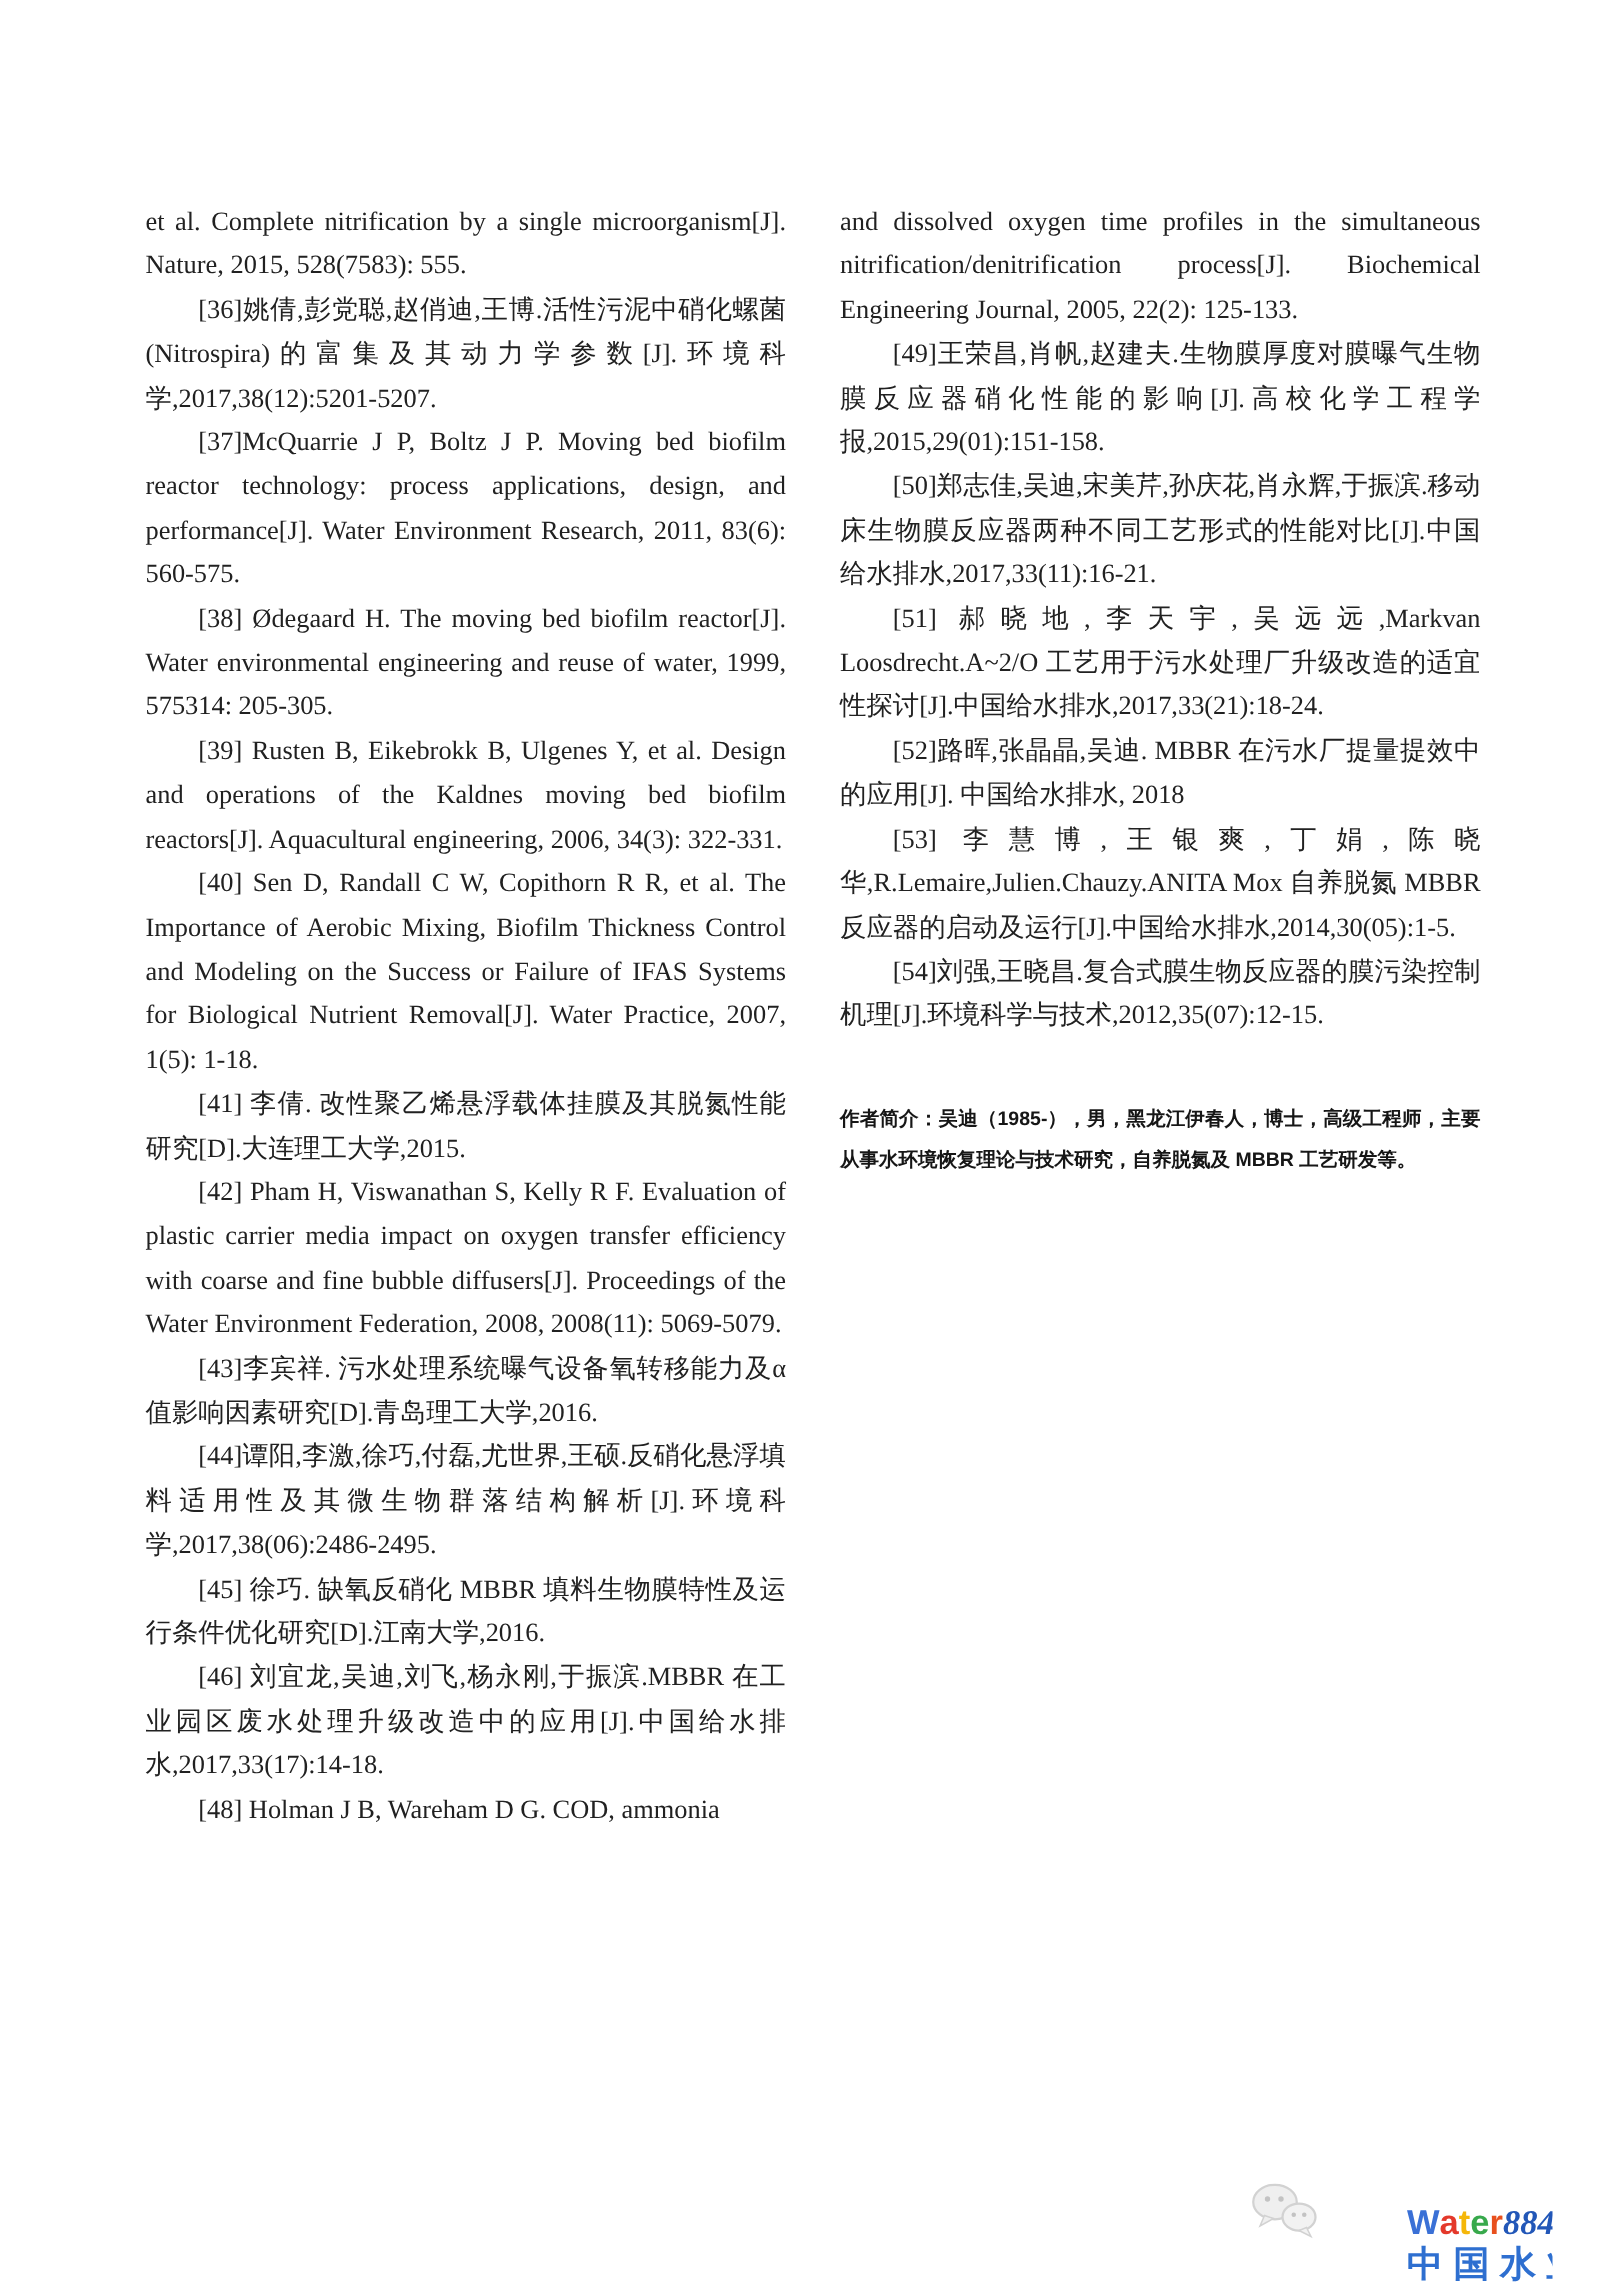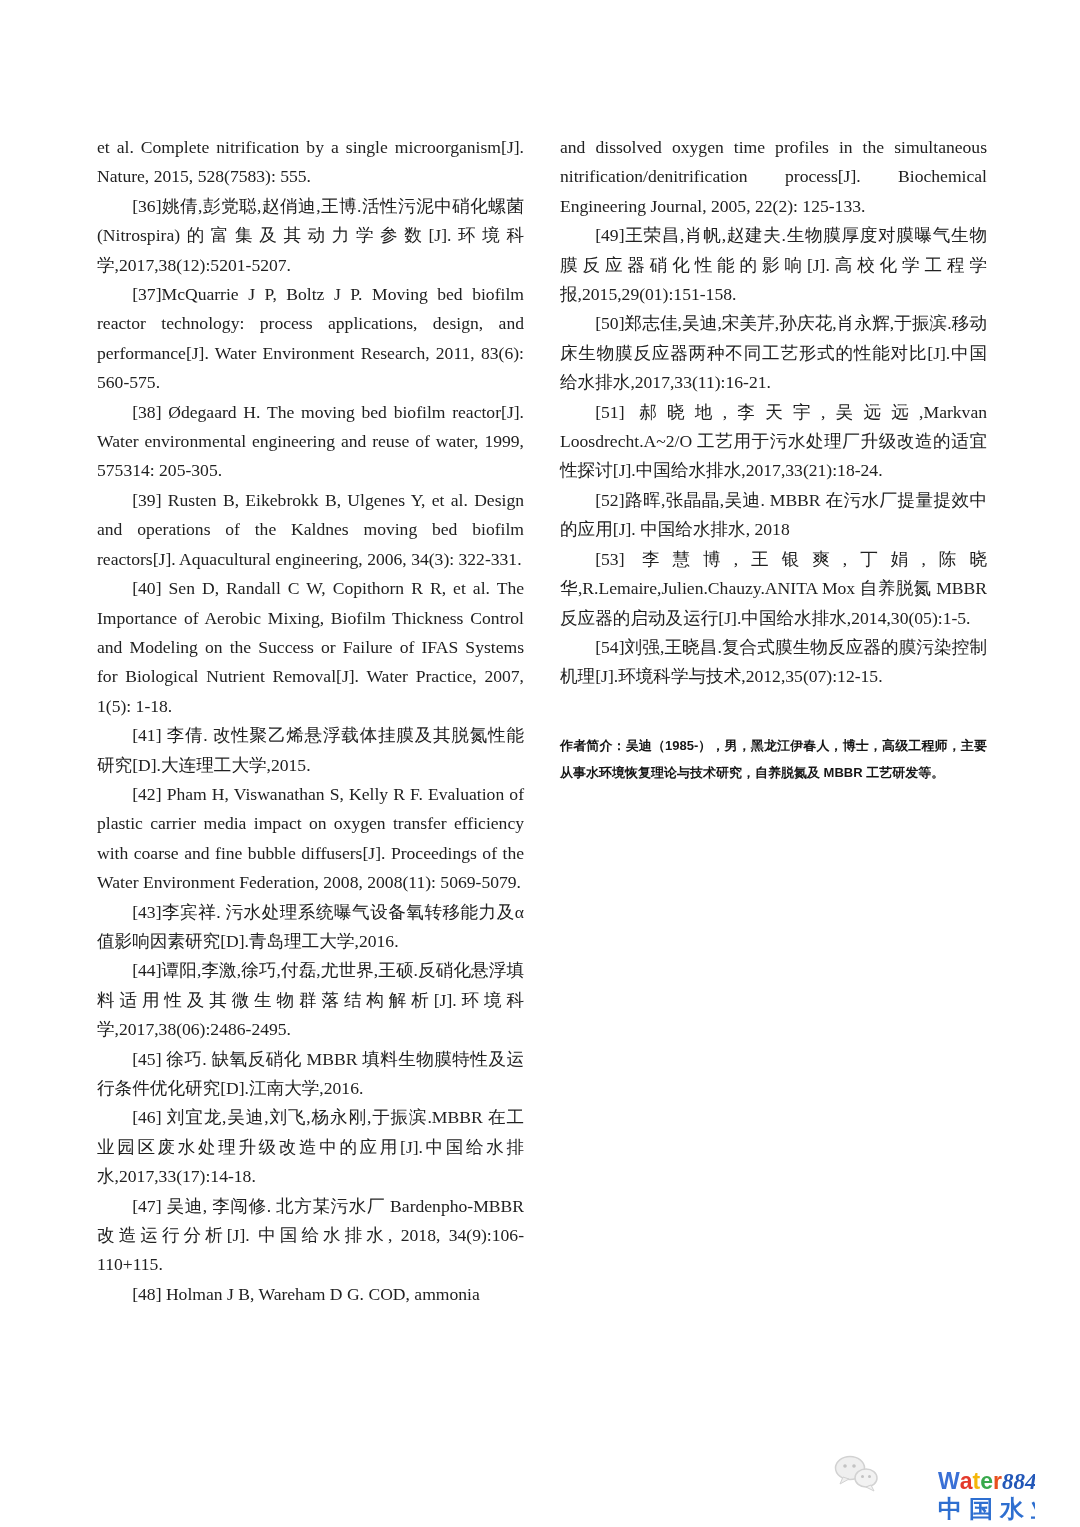--- a/index.html
+++ b/index.html
@@ -76,21 +76,20 @@
     <p class="ref">[37]McQuarrie J P, Boltz J P. Moving bed biofilm reactor technology: process applications, design, and performance[J]. Water Environment Research, 2011, 83(6): 560-575.</p>
     <p class="ref">[38] Ødegaard H. The moving bed biofilm reactor[J]. Water environmental engineering and reuse of water, 1999, 575314: 205-305.</p>
     <p class="ref">[39] Rusten B, Eikebrokk B, Ulgenes Y, et al. Design and operations of the Kaldnes moving bed biofilm reactors[J]. Aquacultural engineering, 2006, 34(3): 322-331.</p>
     <p class="ref">[40] Sen D, Randall C W, Copithorn R R, et al. The Importance of Aerobic Mixing, Biofilm Thickness Control and Modeling on the Success or Failure of IFAS Systems for Biological Nutrient Removal[J]. Water Practice, 2007, 1(5): 1-18.</p>
     <p class="ref">[41] 李倩. 改性聚乙烯悬浮载体挂膜及其脱氮性能研究[D].大连理工大学,2015.</p>
     <p class="ref">[42] Pham H, Viswanathan S, Kelly R F. Evaluation of plastic carrier media impact on oxygen transfer efficiency with coarse and fine bubble diffusers[J]. Proceedings of the Water Environment Federation, 2008, 2008(11): 5069-5079.</p>
     <p class="ref">[43]李宾祥. 污水处理系统曝气设备氧转移能力及α值影响因素研究[D].青岛理工大学,2016.</p>
     <p class="ref">[44]谭阳,李激,徐巧,付磊,尤世界,王硕.反硝化悬浮填料适用性及其微生物群落结构解析[J].环境科学,2017,38(06):2486-2495.</p>
     <p class="ref">[45] 徐巧. 缺氧反硝化 MBBR 填料生物膜特性及运行条件优化研究[D].江南大学,2016.</p>
     <p class="ref">[46] 刘宜龙,吴迪,刘飞,杨永刚,于振滨.MBBR 在工业园区废水处理升级改造中的应用[J].中国给水排水,2017,33(17):14-18.</p>
-    <p class="ref">[47] 吴迪, 李闯修. 北方某污水厂 Bardenpho-MBBR 改造运行分析[J]. 中国给水排水, 2018, 34(9):106-110+115.</p>
     <p class="ref">[48] Holman J B, Wareham D G. COD, ammonia</p>
   </div>
 
   <div class="col col-right">
     <p class="ref noindent">and dissolved oxygen time profiles in the simultaneous nitrification/denitrification process[J]. Biochemical Engineering Journal, 2005, 22(2): 125-133.</p>
     <p class="ref">[49]王荣昌,肖帆,赵建夫.生物膜厚度对膜曝气生物膜反应器硝化性能的影响[J].高校化学工程学报,2015,29(01):151-158.</p>
     <p class="ref">[50]郑志佳,吴迪,宋美芹,孙庆花,肖永辉,于振滨.移动床生物膜反应器两种不同工艺形式的性能对比[J].中国给水排水,2017,33(11):16-21.</p>
     <p class="ref">[51] 郝晓地,李天宇,吴远远,Markvan Loosdrecht.A~2/O 工艺用于污水处理厂升级改造的适宜性探讨[J].中国给水排水,2017,33(21):18-24.</p>
     <p class="ref">[52]路晖,张晶晶,吴迪. MBBR 在污水厂提量提效中的应用[J]. 中国给水排水, 2018</p>
     <p class="ref">[53] 李慧博,王银爽,丁娟,陈晓华,R.Lemaire,Julien.Chauzy.ANITA Mox 自养脱氮 MBBR 反应器的启动及运行[J].中国给水排水,2014,30(05):1-5.</p>

